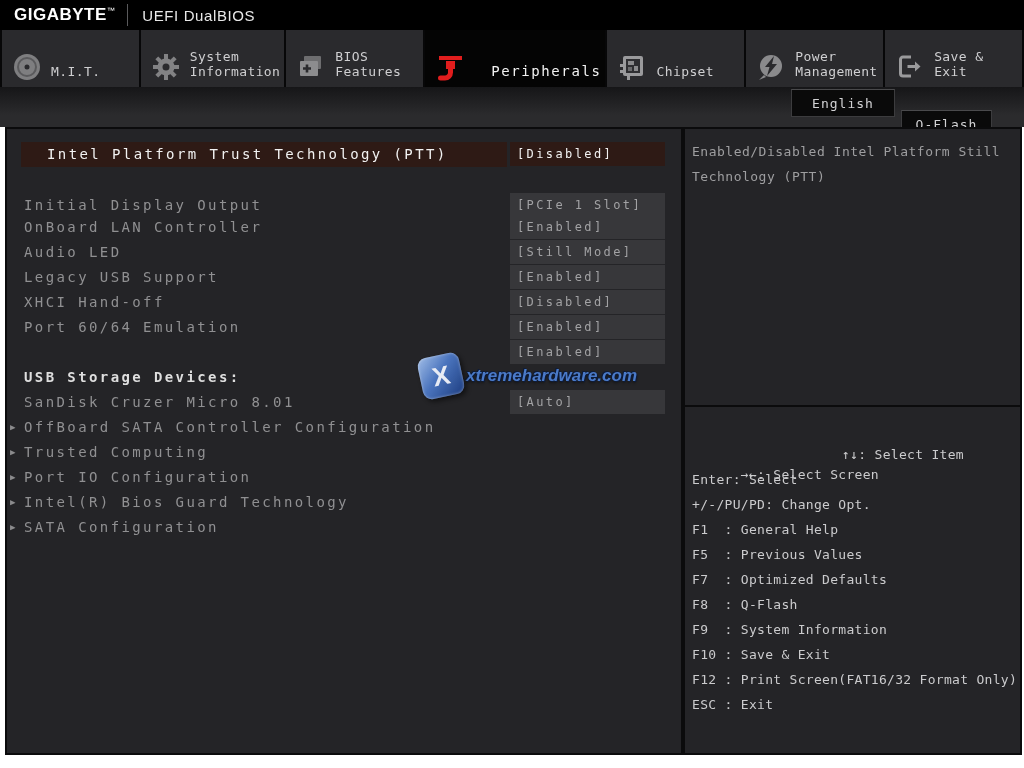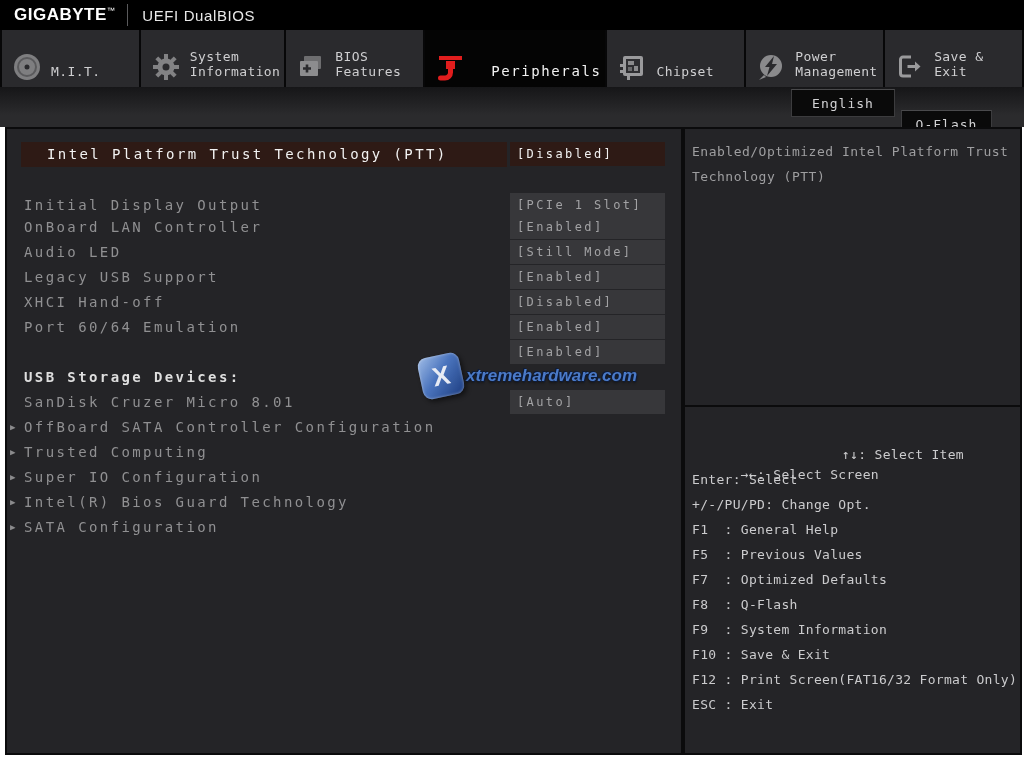--- a/index.html
+++ b/index.html
@@ -221,34 +221,34 @@
     <div class="row" style="top:286px">
       <span class="rarrow">▶</span>
       <div class="rlabel">OffBoard SATA Controller Configuration</div>
     </div>
     <div class="row" style="top:311px">
       <span class="rarrow">▶</span>
       <div class="rlabel">Trusted Computing</div>
     </div>
     <div class="row" style="top:336px">
       <span class="rarrow">▶</span>
-      <div class="rlabel">Super IO Configuration</div>
+      <div class="rlabel">Port IO Configuration</div>
     </div>
     <div class="row" style="top:361px">
       <span class="rarrow">▶</span>
       <div class="rlabel">Intel(R) Bios Guard Technology</div>
     </div>
     <div class="row" style="top:386px">
       <span class="rarrow">▶</span>
       <div class="rlabel">SATA Configuration</div>
     </div>
   </div>
 
   <div class="right-panel">
-    <div class="help-text">Enabled/Optimized Intel Platform Trust Technology (PTT)</div>
+    <div class="help-text">Enabled/Disabled Intel Platform Still Technology (PTT)</div>
     <div class="rdivider"></div>
 
     <div class="legend-line" style="top:316px">
       <span>→←: Select Screen</span>
       <span class="l1r">↑↓: Select Item</span>
     </div>
     <div class="legend-line" style="top:341px">Enter: Select</div>
     <div class="legend-line" style="top:366px">+/-/PU/PD: Change Opt.</div>
     <div class="legend-line" style="top:391px">F1  : General Help</div>
     <div class="legend-line" style="top:416px">F5  : Previous Values</div>

